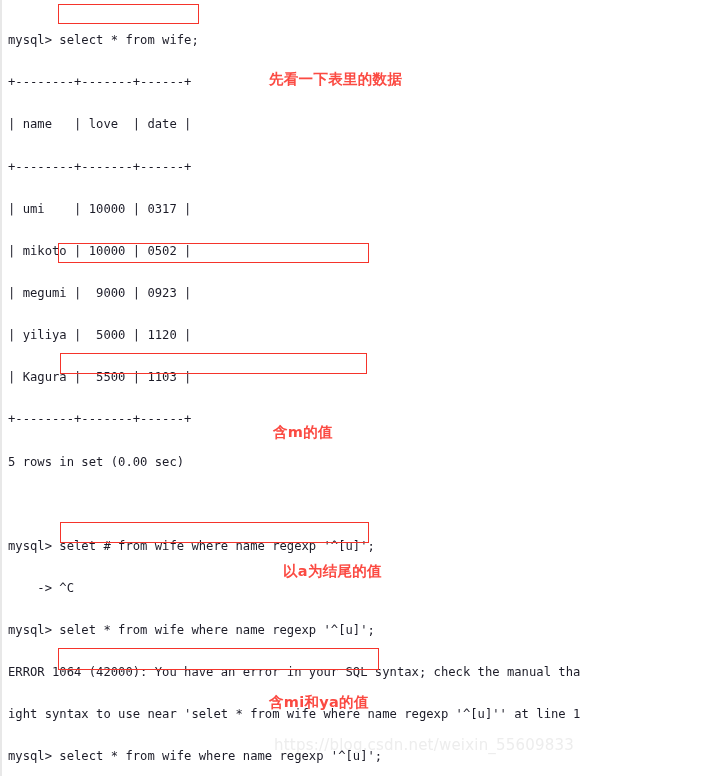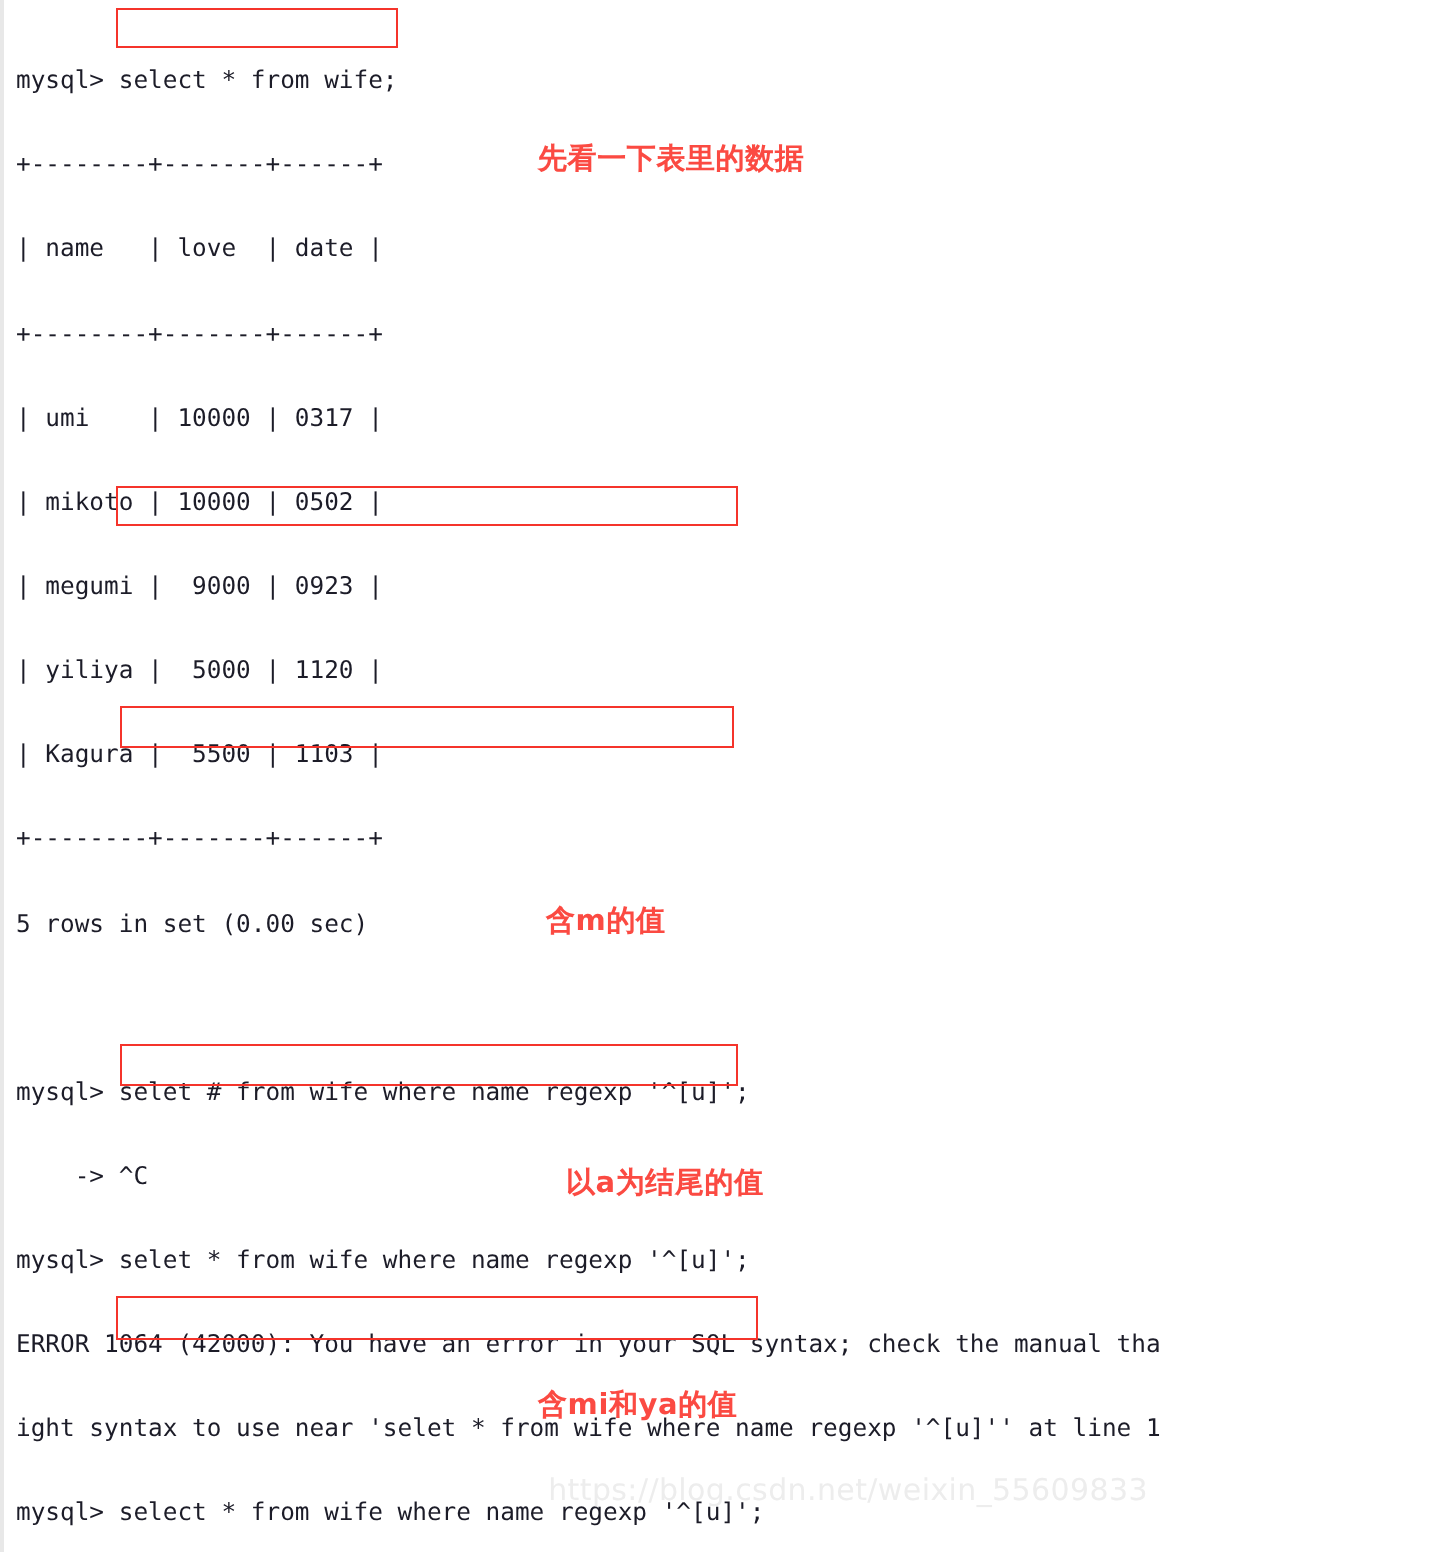--- a/index.html
+++ b/index.html
@@ -127,19 +127,19 @@
     
   </div>
 
   <div class="redbox" style="left:56px;  top:4px;   width:141px; height:20px;"></div>
   <div class="redbox" style="left:56px;  top:243px; width:311px; height:20px;"></div>
   <div class="redbox" style="left:58px;  top:353px; width:307px; height:21px;"></div>
   <div class="redbox" style="left:58px;  top:522px; width:309px; height:21px;"></div>
   <div class="redbox" style="left:56px;  top:648px; width:321px; height:22px;"></div>
 
   <span class="anno" style="left:267px; top:70px;">先看一下表里的数据</span>
-  <span class="anno" style="left:271px; top:423px;margin-top:28px;">含m的值</span>
-  <span class="anno" style="left:281px; top:562px;margin-top:20px;">以a为结尾的值</span>
+  <span class="anno" style="left:271px; top:423px;">含m的值</span>
+  <span class="anno" style="left:281px; top:562px;">以a为结尾的值</span>
   <span class="anno" style="left:267px; top:693px;">含mi和ya的值</span>
 
   <div id="watermark">https://blog.csdn.net/weixin_55609833</div>
 
 </div>
 
 </body></html>

